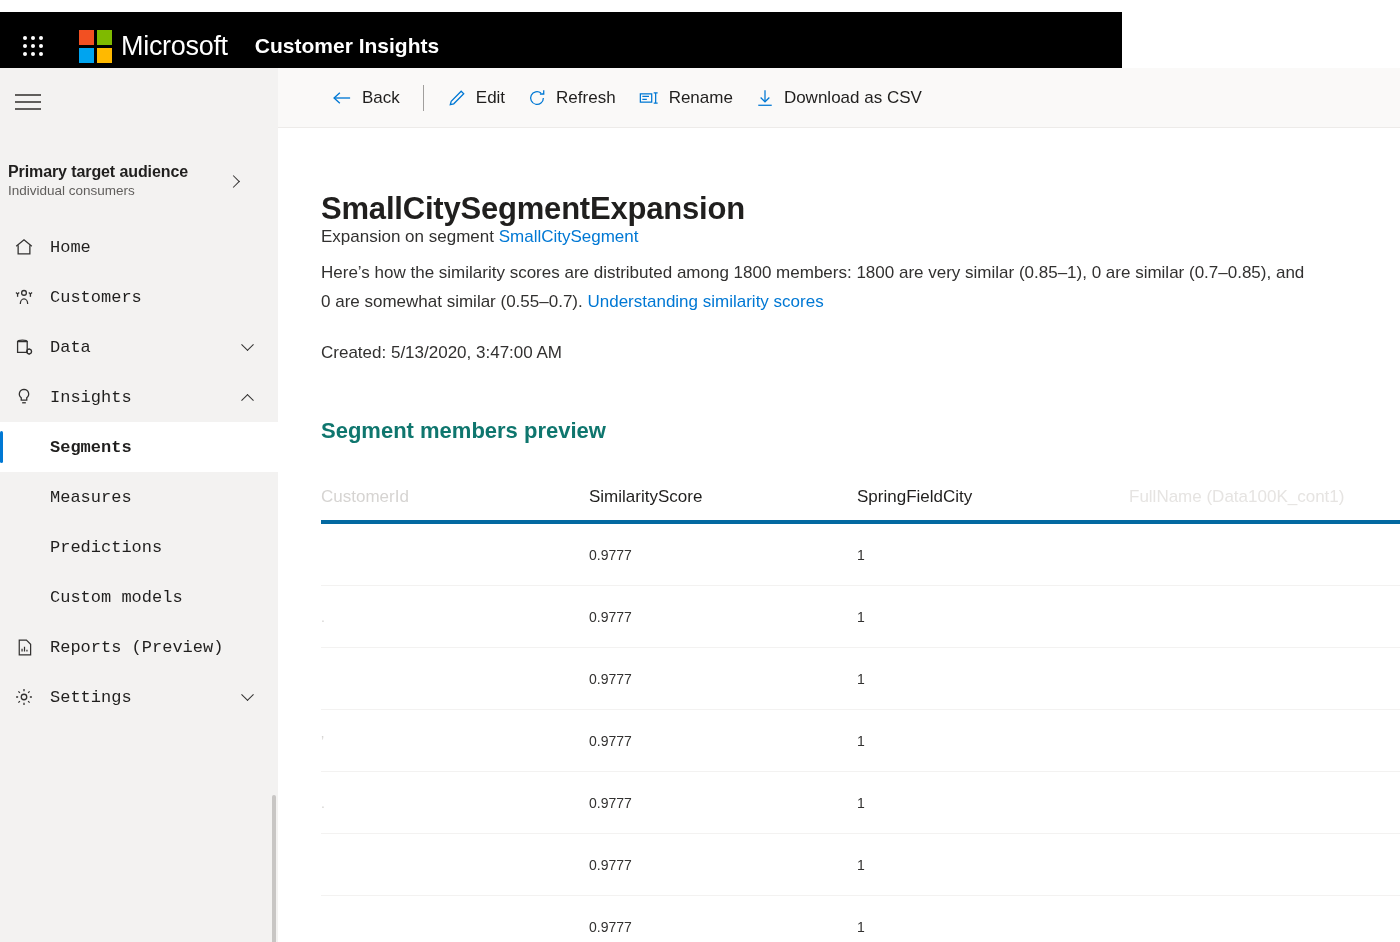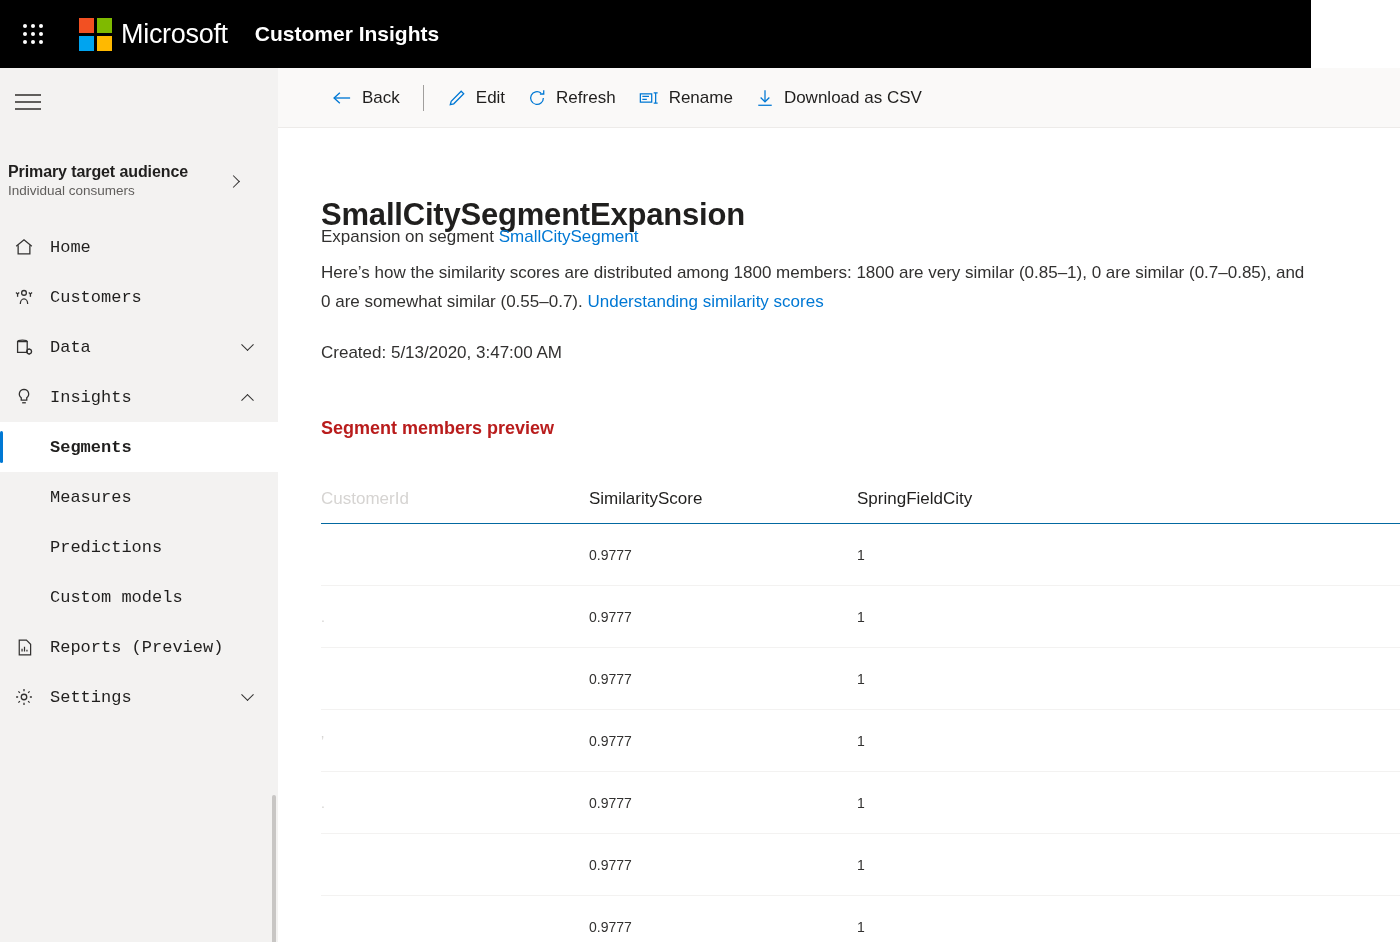--- a/index.html
+++ b/index.html
@@ -8,22 +8,22 @@
     margin: 0; padding: 0;
     width: 1400px; height: 942px;
     overflow: hidden;
     background: #ffffff;
     font-family: "Liberation Sans", sans-serif;
     -webkit-font-smoothing: antialiased;
   }
 
   
   .topbar {
-    position: absolute; top: 0; left: 0;
-    width: 1311px; height: 68px;
+    position: absolute; top: 12px; left: 0;
+    width: 1122px; height: 68px;
     background: #000000;
     display: flex; align-items: center;
   }
   .waffle {
     width: 48px; height: 48px;
     margin-left: 9px;
     display: flex; align-items: center; justify-content: center;
     cursor: pointer;
   }
   .waffle-grid {
@@ -174,21 +174,21 @@
   .cmd svg { display: block; }
 
   
   .content {
     position: absolute; top: 129px; left: 278px;
     width: 1122px; height: 813px;
     background: #ffffff;
     overflow: hidden;
   }
   .page-title {
-    position: absolute; top: 68px; left: 43px;
+    position: absolute; top: 62px; left: 43px;
     font-size: 31px; font-weight: 600; color: #201f1e;
     letter-spacing: -0.2px;
   }
   .subtitle {
     position: absolute; top: 98px; left: 43px;
     font-size: 17px; color: #323130;
   }
   .link { color: #0078d4; cursor: pointer; }
 
   .desc {
@@ -196,30 +196,30 @@
     width: 990px;
     font-size: 17px; color: #323130;
     line-height: 1.68;
   }
   .created {
     position: absolute; top: 214px; left: 43px;
     font-size: 17px; color: #323130;
   }
   .section-title {
     position: absolute; top: 289px; left: 43px;
-    font-size: 18px; font-weight: 600; color: #b91c1c;
+    font-size: 22px; font-weight: 600; color: #0f766e;
   }
 
   
   .tbl { position: absolute; top: 345px; left: 43px; width: 1079px; }
   .tbl-head {
     display: flex;
     height: 50px;
     align-items: center;
-    border-bottom: 1px solid #0369a1;
+    border-bottom: 4px solid #0369a1;
     font-size: 17px;
     color: #201f1e;
   }
   .tbl-row {
     display: flex;
     height: 62px;
     align-items: center;
     border-bottom: 1px solid #f3f2f1;
     font-size: 14px;
     color: #323130;
@@ -440,20 +440,21 @@
   <div class="created">Created: 5/13/2020, 3:47:00 AM</div>
 
   <div class="section-title">Segment members preview</div>
 
   <div class="tbl">
 
     <div class="tbl-head">
       <div class="c-id">CustomerId</div>
       <div class="c-score">SimilarityScore</div>
       <div class="c-city">SpringFieldCity</div>
+      <div class="c-name">FullName (Data100K_cont1)</div>
     </div>
 
     <div class="tbl-row">
       <div class="c-id"></div>
       <div class="c-score">0.9777</div>
       <div class="c-city">1</div>
       <div class="c-name"></div>
     </div>
 
     <div class="tbl-row">

